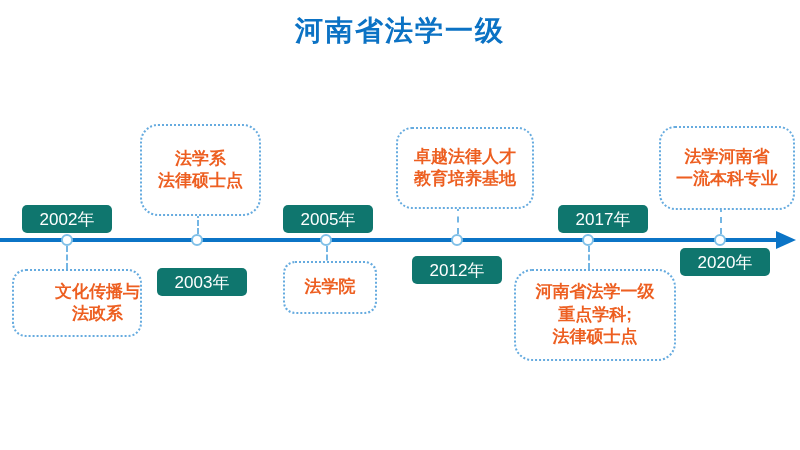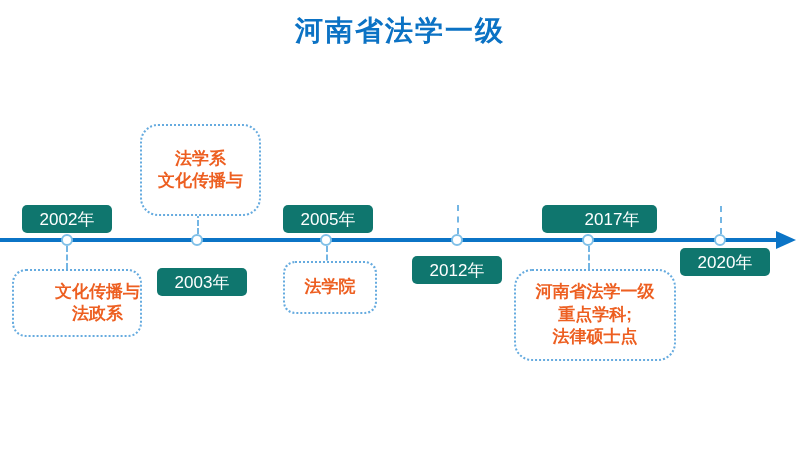--- a/index.html
+++ b/index.html
@@ -113,33 +113,41 @@
   <div class="marker" style="left:191px;"></div>
   <div class="marker" style="left:320px;"></div>
   <div class="marker" style="left:451px;"></div>
   <div class="marker" style="left:582px;"></div>
   <div class="marker" style="left:714px;"></div>
 
   <div class="year-box" style="left:22px;  top:205px;">2002年</div>
   <div class="year-box" style="left:157px; top:268px;">2003年</div>
   <div class="year-box" style="left:283px; top:205px;">2005年</div>
   <div class="year-box" style="left:412px; top:256px;">2012年</div>
-  <div class="year-box" style="left:542px; top:205px;padding-left:25px;">2017年</div>
+  <div class="year-box" style="left:558px; top:205px;">2017年</div>
   <div class="year-box" style="left:680px; top:248px;">2020年</div>
 
   <div class="callout" style="left:12px;  top:269px; width:126px; height:64px; border-radius:14px;justify-content:flex-end;">
     <span class="callout-text">文化传播与
 法政系</span>
   </div>
   <div class="callout" style="left:140px; top:124px; width:117px; height:88px; border-radius:18px;">
     <span class="callout-text">法学系
-文化传播与</span>
+法律硕士点</span>
   </div>
   <div class="callout" style="left:283px; top:261px; width:90px; height:49px; border-radius:12px;">
     <span class="callout-text">法学院</span>
+  </div>
+  <div class="callout" style="left:396px; top:127px; width:134px; height:78px; border-radius:16px;">
+    <span class="callout-text">卓越法律人才
+教育培养基地</span>
   </div>
   <div class="callout" style="left:514px; top:269px; width:158px; height:88px; border-radius:18px;">
     <span class="callout-text">河南省法学一级
 重点学科;
 法律硕士点</span>
   </div>
+  <div class="callout" style="left:659px; top:126px; width:132px; height:80px; border-radius:16px;">
+    <span class="callout-text">法学河南省
+一流本科专业</span>
+  </div>
 
 </div>
 
 </body></html>

